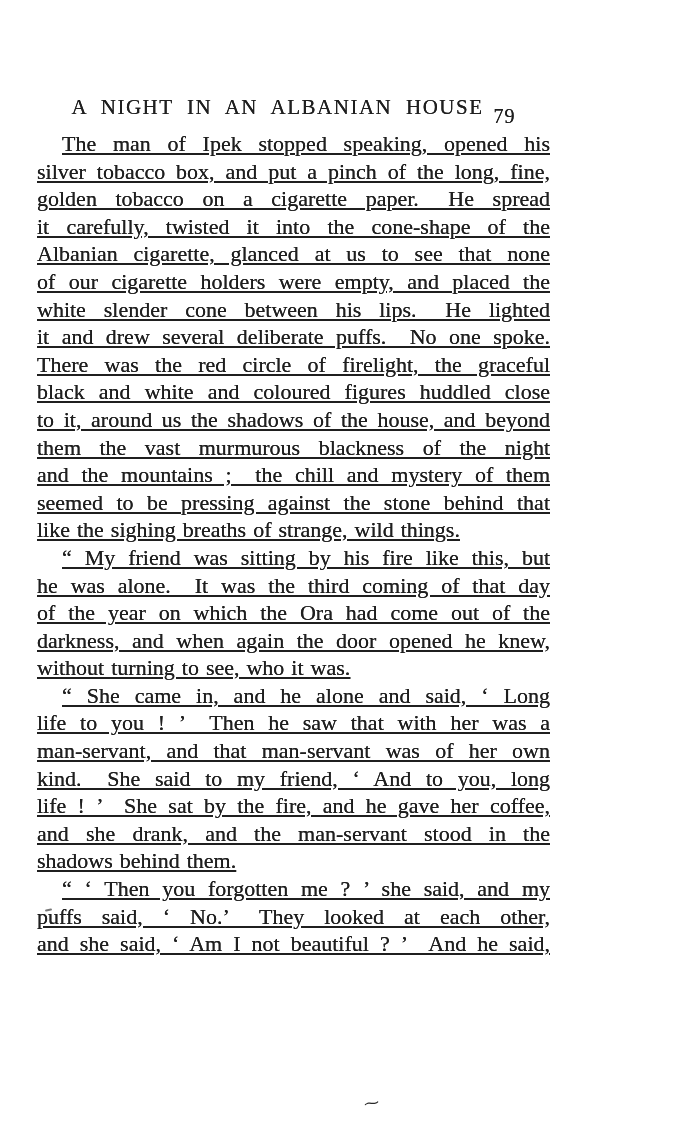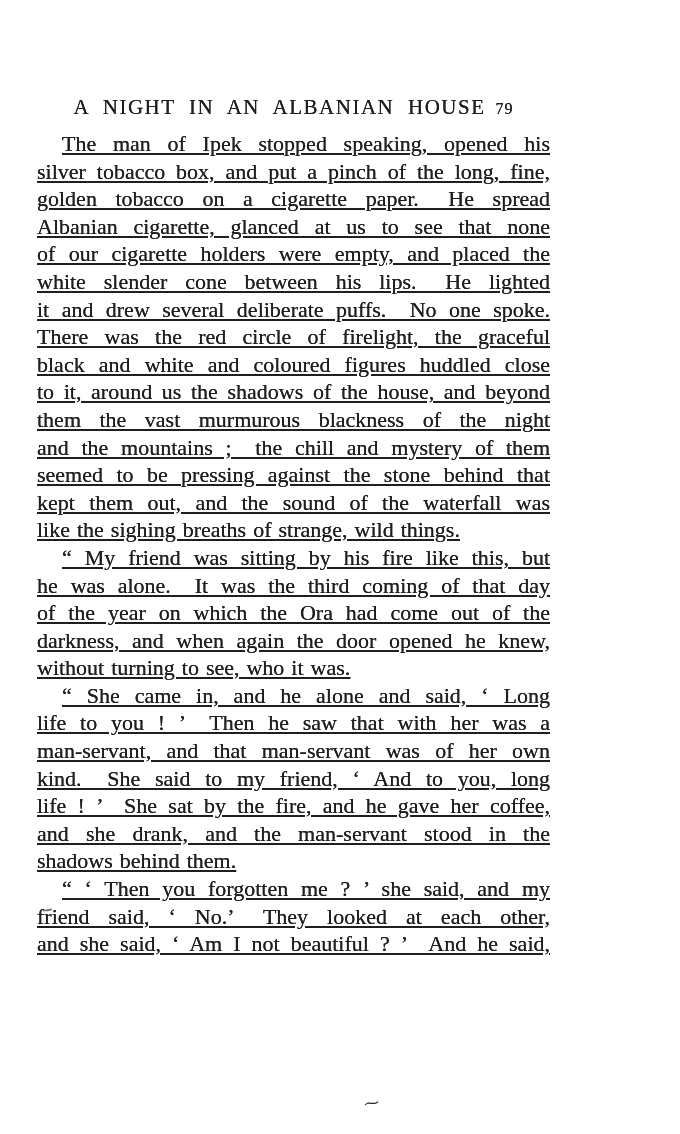--- a/index.html
+++ b/index.html
@@ -29,23 +29,23 @@
     height: 24px;
     letter-spacing: 1.5px;
     word-spacing: 7px;
     text-align: center;
     white-space: nowrap;
     margin-bottom: 11px;
     text-shadow: 0 0 0.4px currentColor;
   }
   .pagenum {
     position: relative;
-    top: 0;
+    top: 9px;
     margin-left: 10px;
-    font-size: 16px;
+    font-size: 20px;
     letter-spacing: 1px;
   }
   .body-text .line {
     font-size: 22px;
     line-height: 27.6px;
     height: 27.6px;
     text-align: justify;
     text-justify: inter-word;
     word-spacing: 1.5px;
     white-space: nowrap;
@@ -85,44 +85,44 @@
 
 <div class="page" style="--paper: #ffffff; --ink: #1f1f1f;">
   <div class="content">
     <div class="header">
       <span>A NIGHT IN AN ALBANIAN HOUSE</span><span class="pagenum">79</span>
     </div>
     <div class="body-text" id="text-body">
         <div class="line indent just">The man of Ipek stopped speaking, opened his</div>
         <div class="line just">silver tobacco box, and put a pinch of the long, fine,</div>
         <div class="line just">golden tobacco on a cigarette paper.  He spread</div>
+        <div class="line just">it carefully, twisted it into the cone-shape of the</div>
         <div class="line just">Albanian cigarette, glanced at us to see that none</div>
         <div class="line just">of our cigarette holders were empty, and placed the</div>
         <div class="line just">white slender cone between his lips.  He lighted</div>
         <div class="line just">it and drew several deliberate puffs.  No one spoke.</div>
         <div class="line just">There was the red circle of firelight, the graceful</div>
         <div class="line just">black and white and coloured figures huddled close</div>
         <div class="line just">to it, around us the shadows of the house, and beyond</div>
         <div class="line just">them the vast murmurous blackness of the night</div>
         <div class="line just">and the mountains ;  the chill and mystery of them</div>
         <div class="line just">seemed to be pressing against the stone behind that</div>
-        <div class="line just">kept them out, and the sound of the waterfall was</div>
         <div class="line">like the sighing breaths of strange, wild things.</div>
         <div class="line indent just">“ My friend was sitting by his fire like this, but</div>
         <div class="line just">he was alone.  It was the third coming of that day</div>
         <div class="line just">of the year on which the Ora had come out of the</div>
         <div class="line just">darkness, and when again the door opened he knew,</div>
         <div class="line">without turning to see, who it was.</div>
         <div class="line indent just">“ She came in, and he alone and said, ‘ Long</div>
         <div class="line just">life to you ! ’  Then he saw that with her was a</div>
         <div class="line just">man-servant, and that man-servant was of her own</div>
         <div class="line just">kind.  She said to my friend, ‘ And to you, long</div>
         <div class="line just">life ! ’  She sat by the fire, and he gave her coffee,</div>
         <div class="line just">and she drank, and the man-servant stood in the</div>
         <div class="line">shadows behind them.</div>
         <div class="line indent just">“ ‘ Then you forgotten me ? ’ she said, and my</div>
-        <div class="line just">friend said, ‘ No.’  They looked at each other,</div>
+        <div class="line just">puffs said, ‘ No.’  They looked at each other,</div>
         <div class="line just">and she said, ‘ Am I not beautiful ? ’  And he said,</div>
       </div>
   </div>
   <div class="speck"></div>
   <div class="footer-mark">⁓</div>
 </div>
 
 </body></html>

